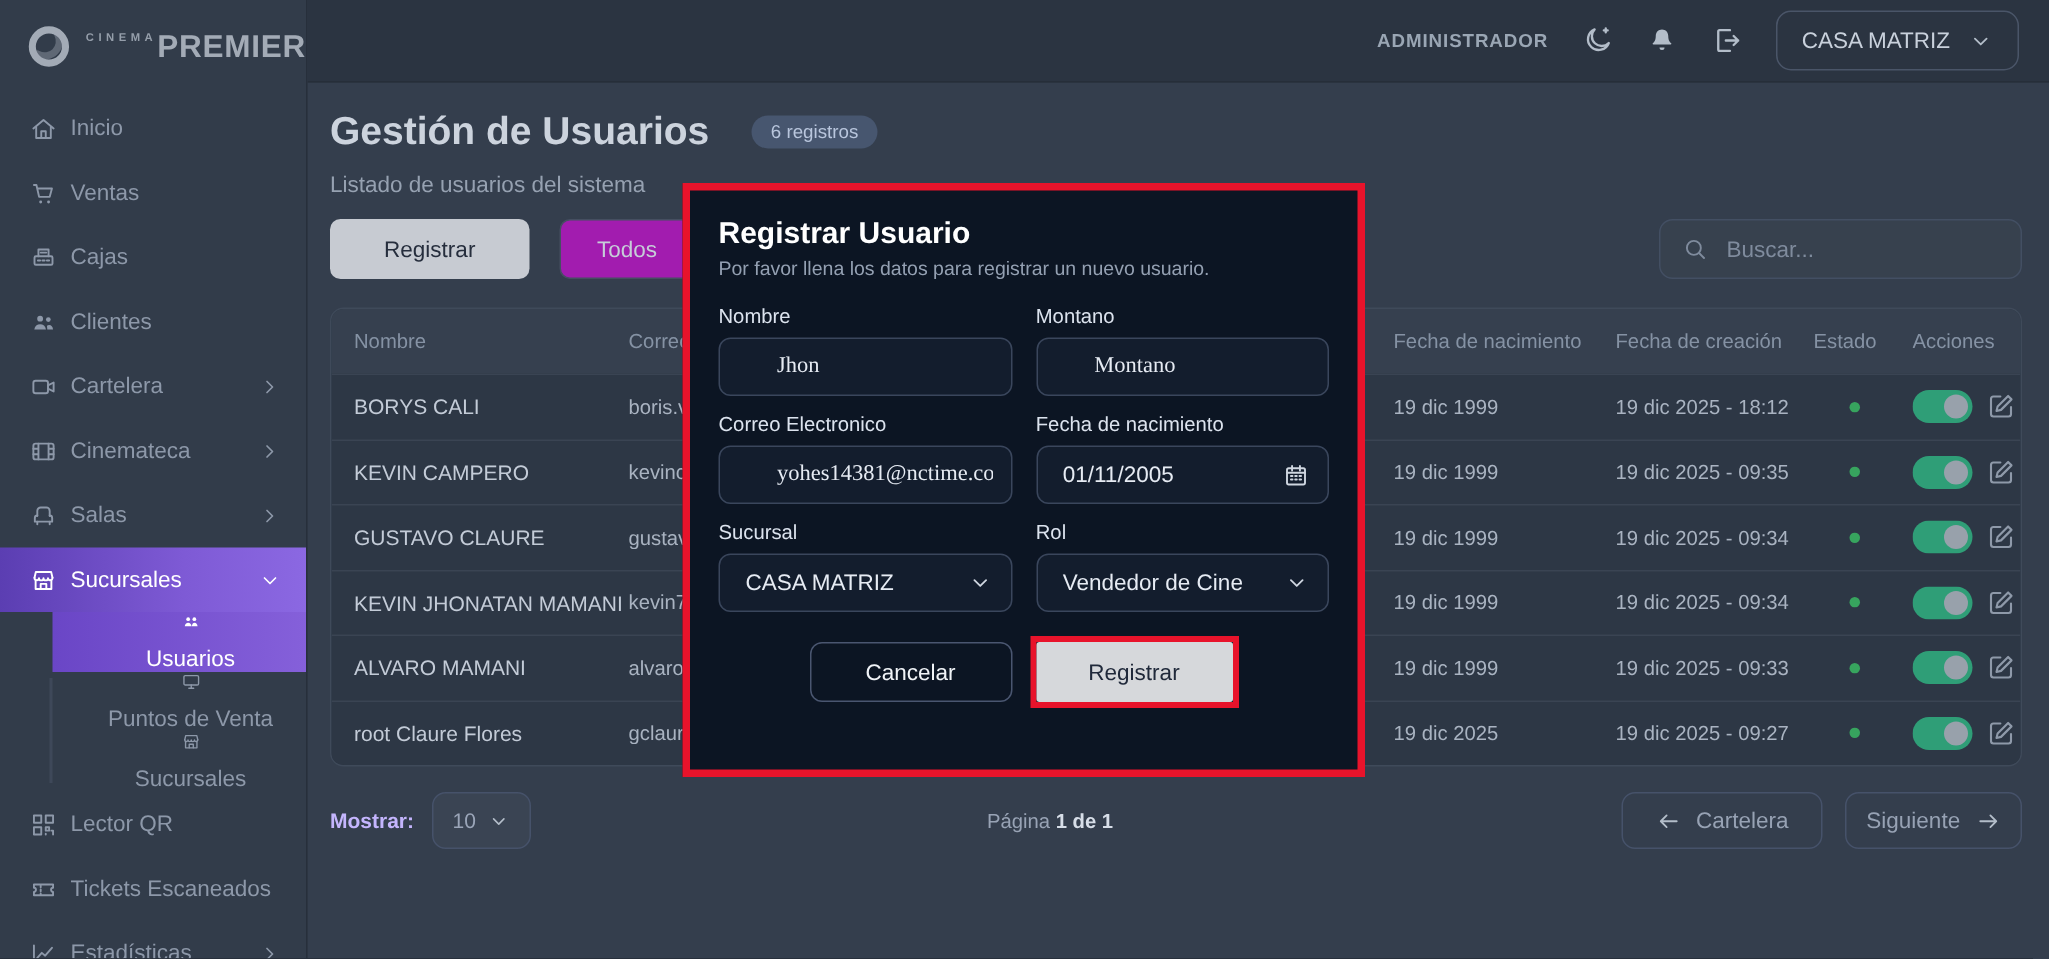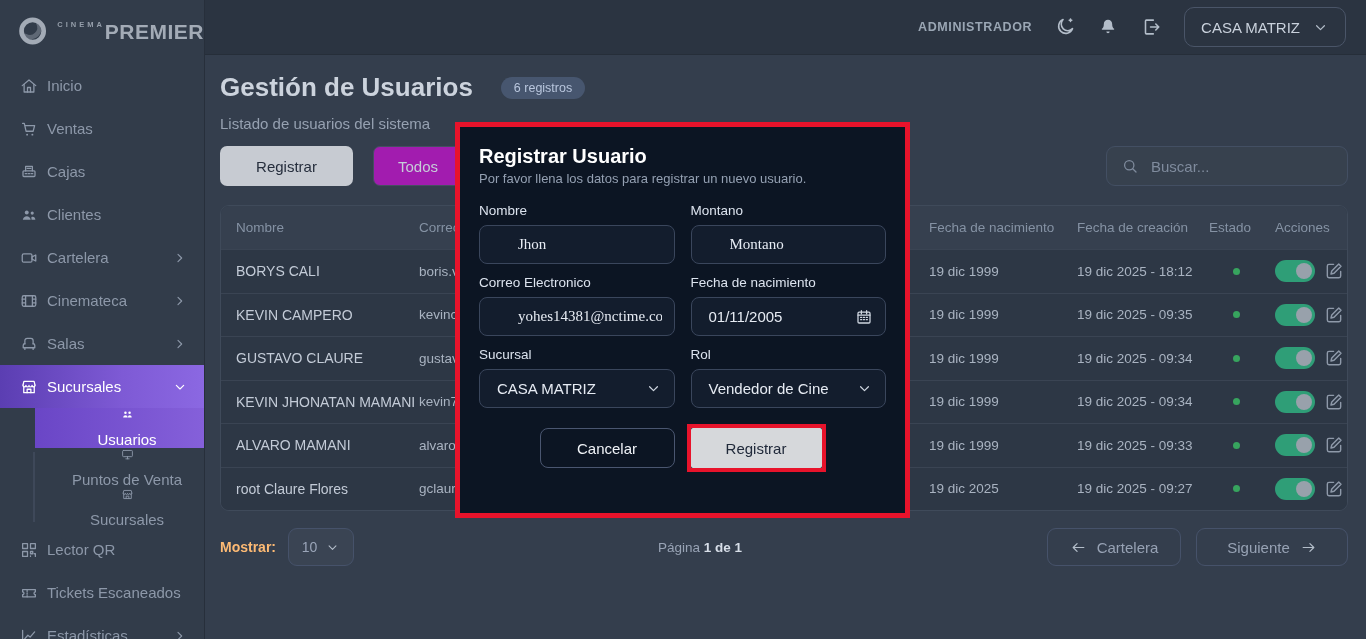--- a/index.html
+++ b/index.html
@@ -64,30 +64,30 @@
   .t-head .cell{color:#8592a4;font-size:13.5px;}
   .t-row .c-name{color:#c3cbd7;font-size:14px;}
   .t-row .c-email,.t-row .c-birth,.t-row .c-created{color:#a9b3c1;font-size:13.5px;}
   .dot{display:block;width:7px;height:7px;border-radius:50%;background:#37a45e;margin-left:24px;}
   .toggle{width:40px;height:22px;border-radius:11px;background:#2f9e77;position:relative;cursor:pointer;}
   .toggle .knob{position:absolute;right:3px;top:3px;width:16px;height:16px;border-radius:50%;background:#98a1ab;}
   .edit-btn{color:#8e99a9;cursor:pointer;display:flex;}
 
   
   .footer-row{display:flex;align-items:center;margin:17px 18px 0 15px;position:relative;}
-  .show-label{font-weight:bold;color:#fdba74;font-size:14px;margin-right:12px;}
+  .show-label{font-weight:bold;color:#c4b5fd;font-size:14px;margin-right:12px;}
   .page-size{width:66px;height:38px;border:1px solid #46526a;border-radius:9px;background:#3a4453;
              display:flex;align-items:center;justify-content:center;gap:8px;color:#9aa5b8;font-size:14px;
              box-sizing:border-box;cursor:pointer;}
   .page-info{position:absolute;left:395px;width:170px;text-align:center;color:#98a3b5;font-size:13.5px;}
   .page-info b{color:#d7dee8;}
   .pg-btn{height:38px;border:1px solid #46526a;border-radius:9px;color:#97a2b4;font-size:15px;background:transparent;
           display:flex;align-items:center;justify-content:center;gap:10px;cursor:pointer;font-family:inherit;box-sizing:border-box;}
   .pg-prev{width:134px;margin-left:auto;}
-  .pg-next{width:152px;margin-left:15px;}
+  .pg-next{width:118px;margin-left:15px;}
 
   
   .modal{position:absolute;left:455px;top:122px;width:455px;height:396px;box-sizing:border-box;
          border:5px solid #e8132b;background:#0c1523;padding:12px 19px;z-index:30;}
   .m-title{margin:6px 0 3px;color:#fff;font-size:20px;font-weight:bold;}
   .m-sub{margin:0 0 6px;color:#94a0b2;font-size:13px;}
   .m-grid{display:grid;grid-template-columns:1fr 1fr;column-gap:16px;}
   .m-label{color:#dce3ee;font-size:13.5px;margin:11px 0 7px;}
   .m-input{height:39px;background:#131d2d;border:1px solid #3a465c;border-radius:8px;display:flex;
            align-items:center;padding:0 12px 0 17px;color:#e6ebf3;font-size:15px;box-sizing:border-box;}

